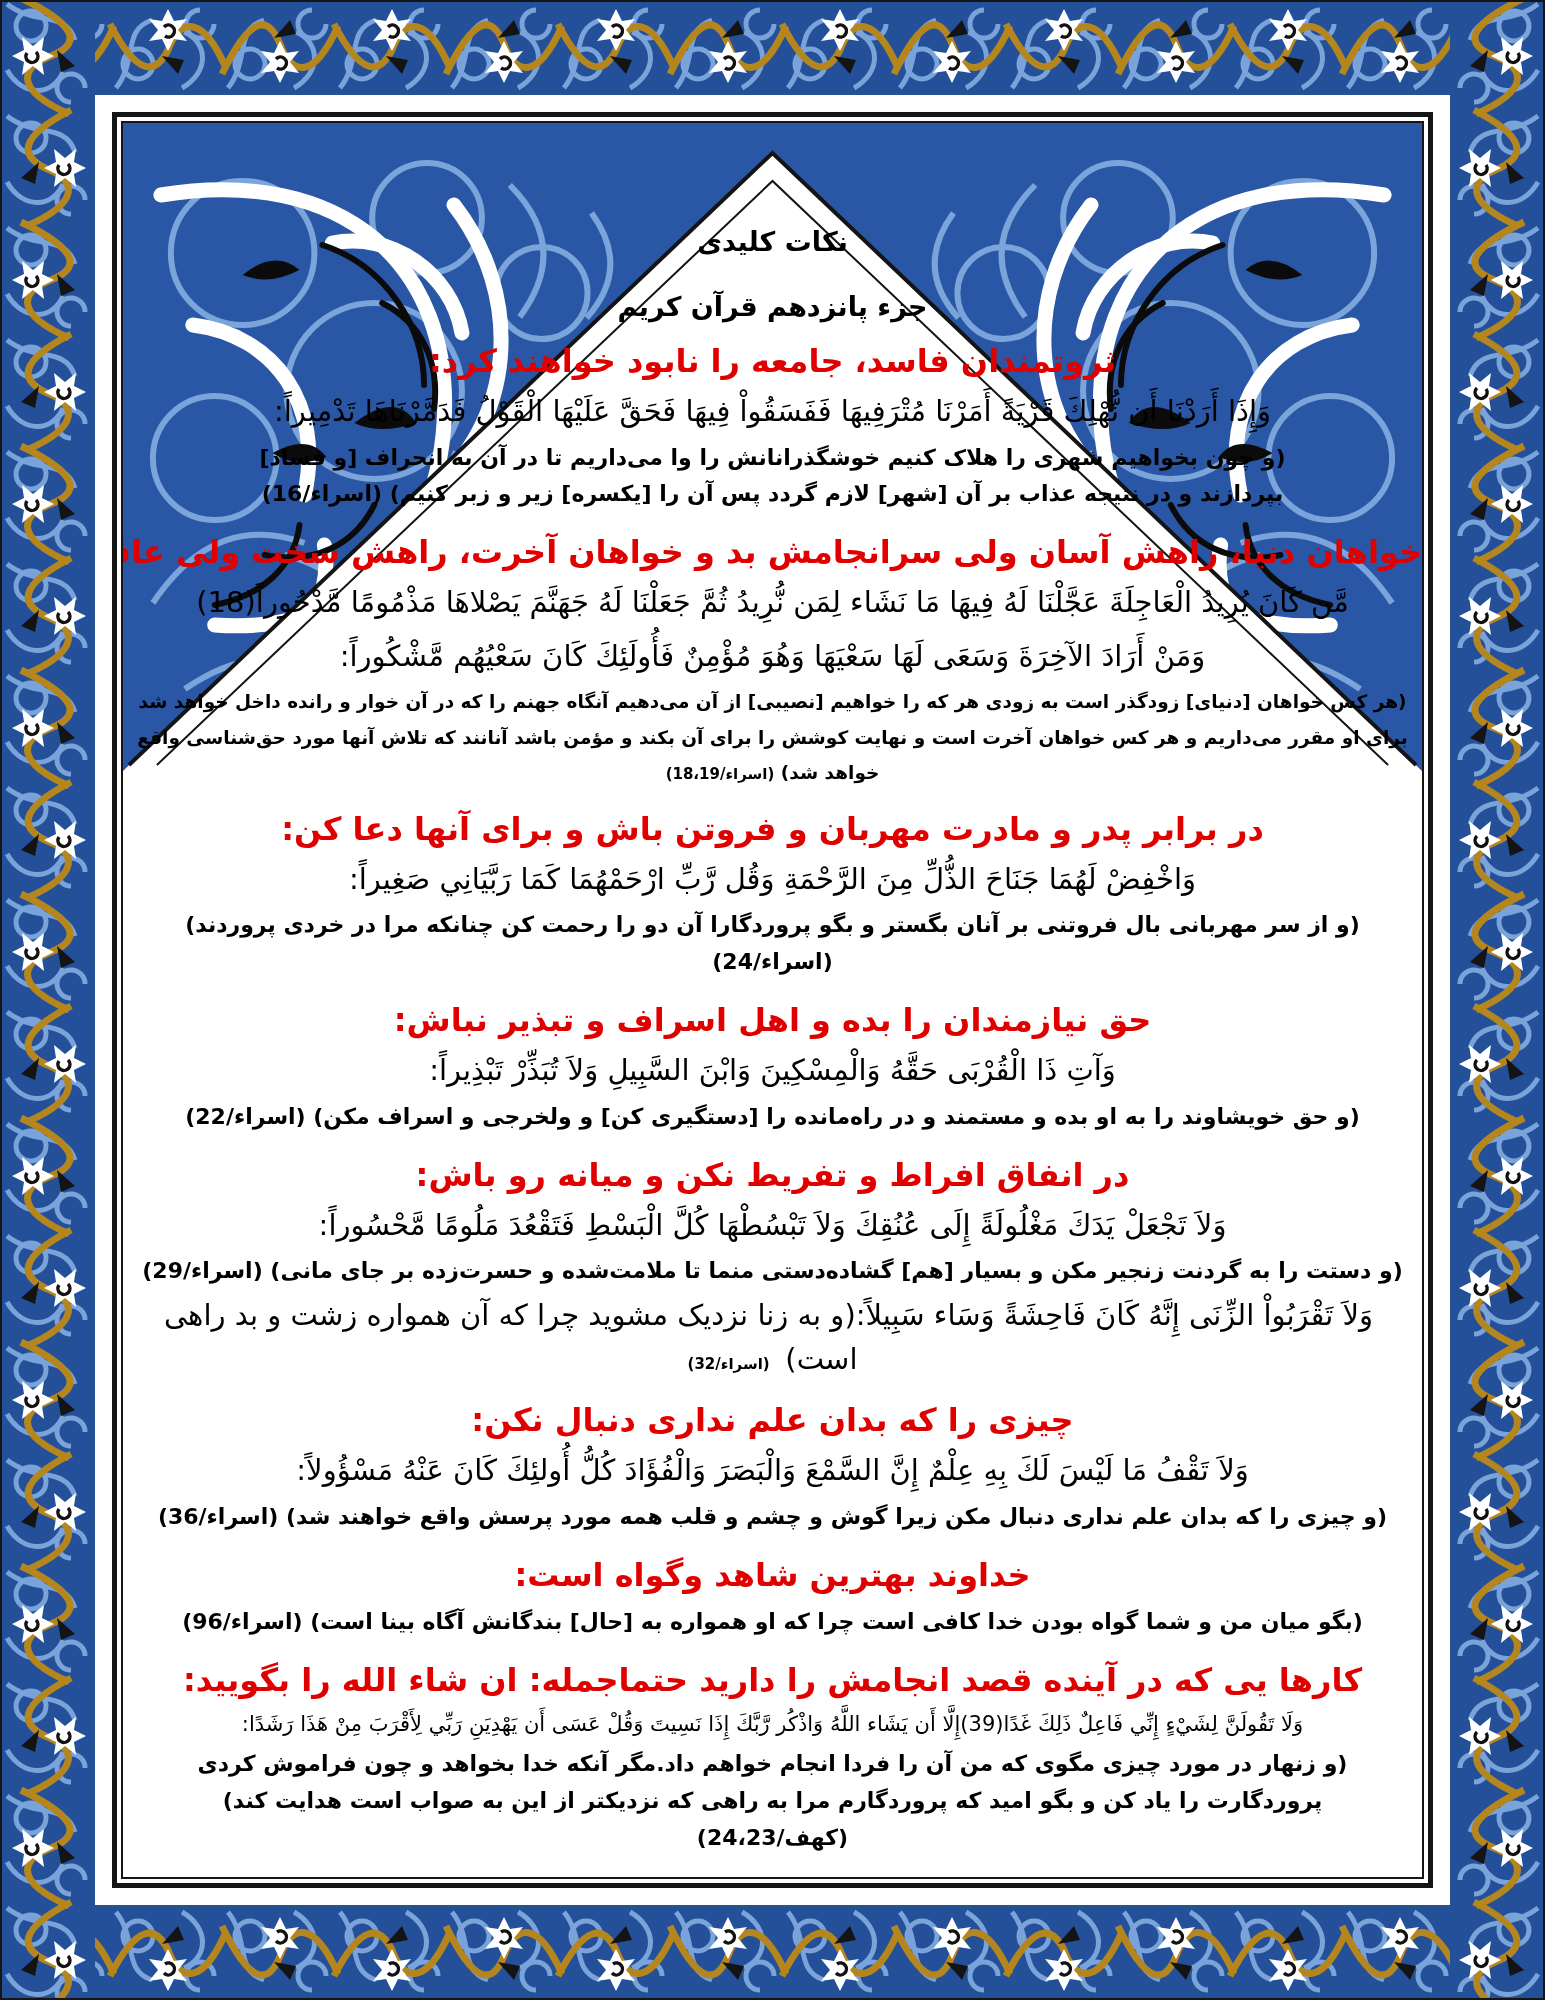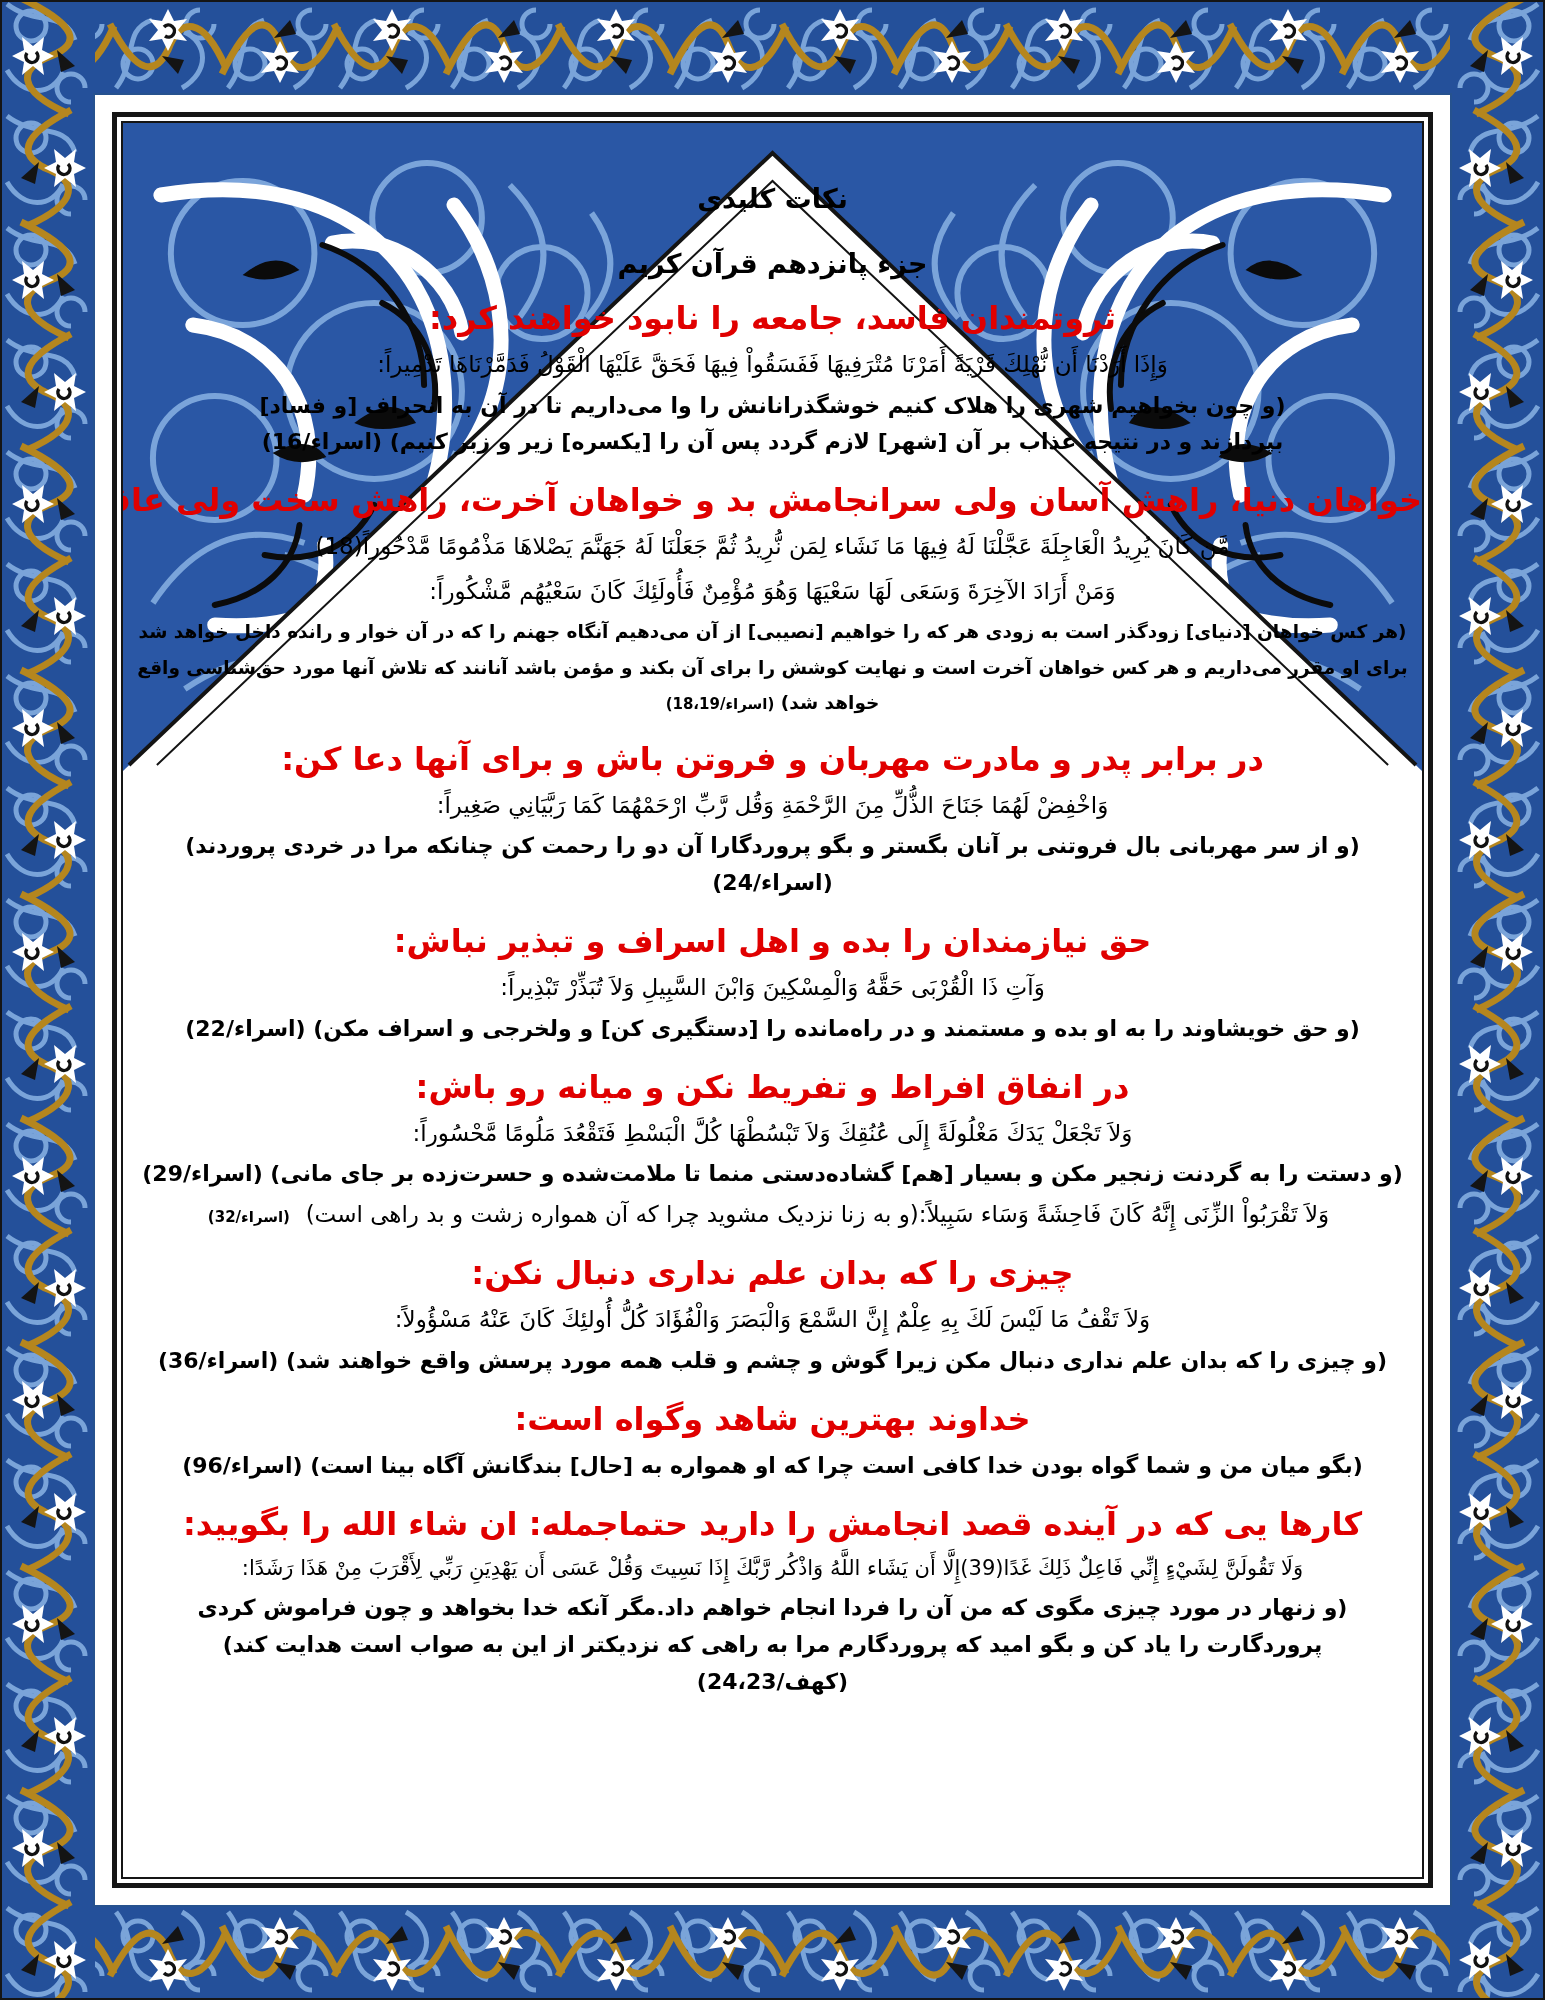--- a/index.html
+++ b/index.html
@@ -26,31 +26,31 @@
   
   .panel{
     position:absolute;left:112px;top:112px;width:1321px;height:1776px;
     border:5px solid #151515;background:#fff;
   }
   .panel-in{position:absolute;inset:4px;border:2px solid #151515;overflow:hidden;background:#fff;}
   .arch-svg{position:absolute;left:0;top:0;width:100%;height:648px;display:block;}
   
   .content{
     position:relative;z-index:2;direction:rtl;text-align:center;
-    padding-top:60px;color:#000;
+    padding-top:103px;color:#000;
   }
   .title,.subtitle{font-size:27px;font-weight:700;margin:0 auto 34px;}
   .subtitle{margin-bottom:14px;}
   .sec{margin:0 auto;}
   .h{
     color:var(--heading-red,#e00000);font-size:32px;font-weight:700;
     margin:20px auto 10px;white-space:nowrap;
   }
   .ar{
-    font-size:23px;font-weight:400;line-height:1.5;margin:10px auto 6px;
+    font-size:29px;font-weight:400;line-height:1.5;margin:10px auto 6px;
     white-space:nowrap;
   }
   .ar.tight{font-size:21px;}
   .fa{font-size:22px;font-weight:700;line-height:1.68;margin:4px auto;}
   .fa-sm{font-size:18.5px;font-weight:700;line-height:1.9;margin:2px auto;text-align:center;}
   .ref-sm{font-size:15px;font-weight:700;}
   .mw1080{max-width:1080px;}
   .mw1200{max-width:1200px;}
   .mw1280{max-width:1282px;}
 </style>

